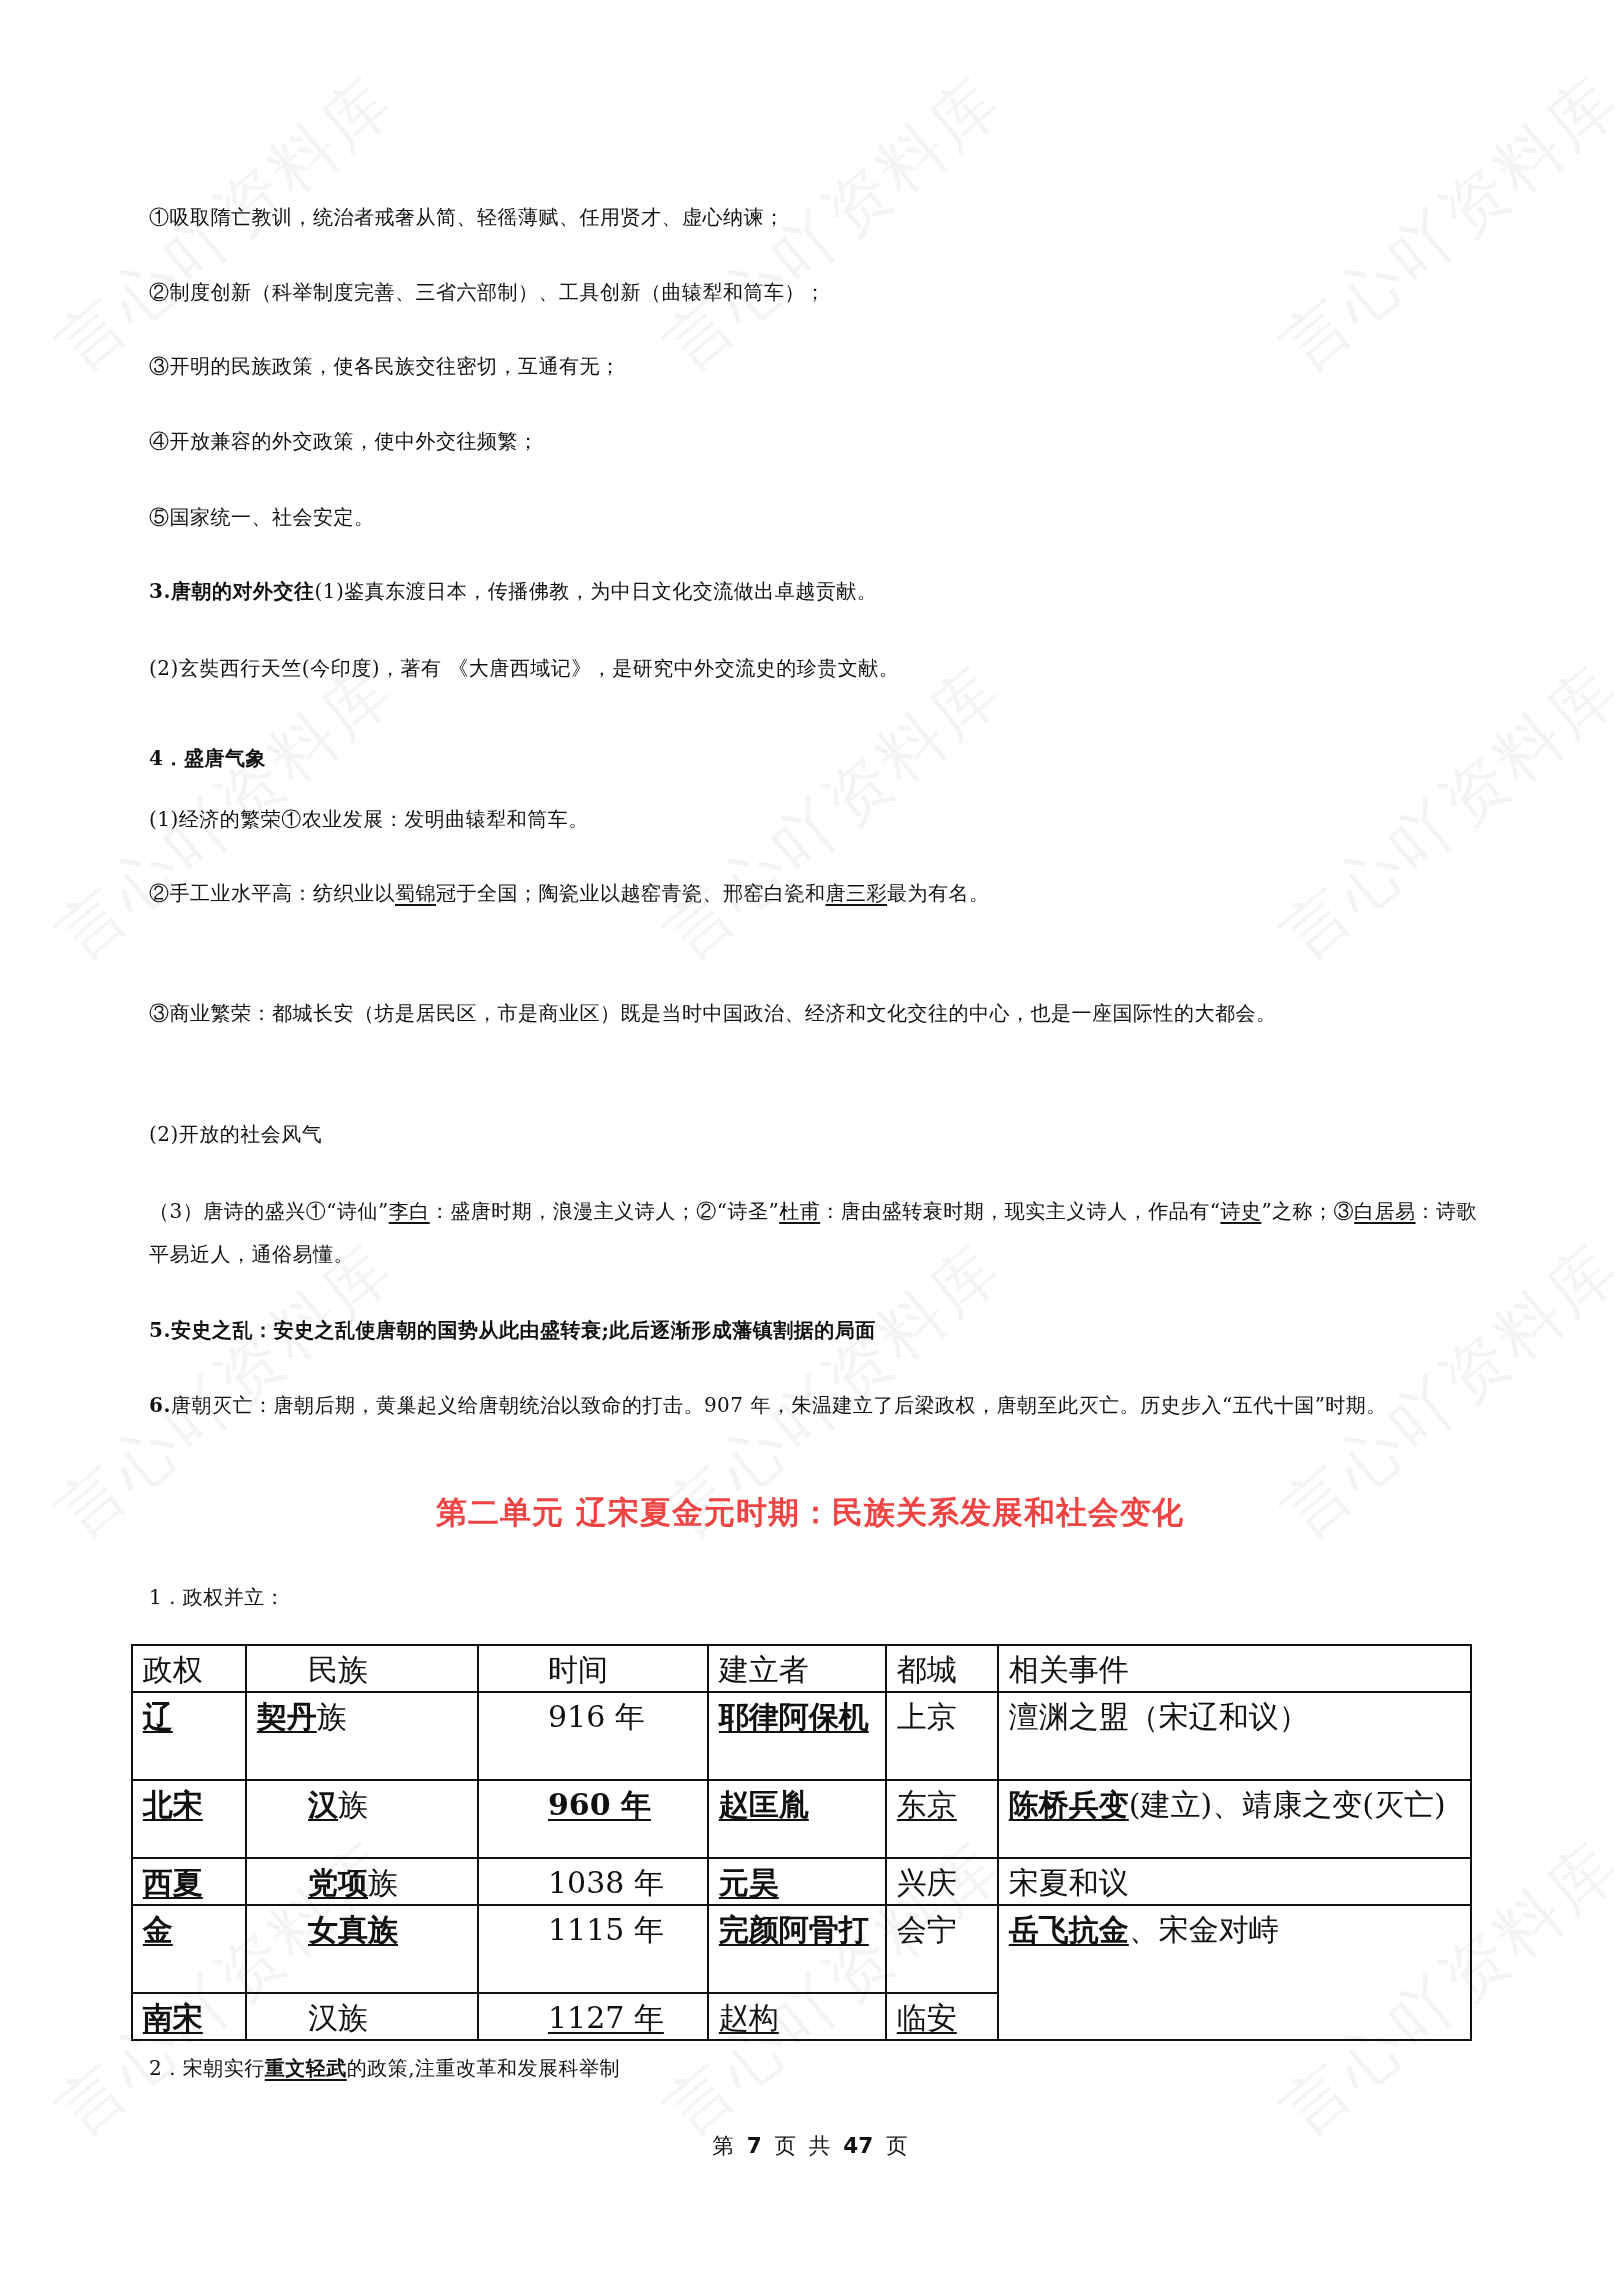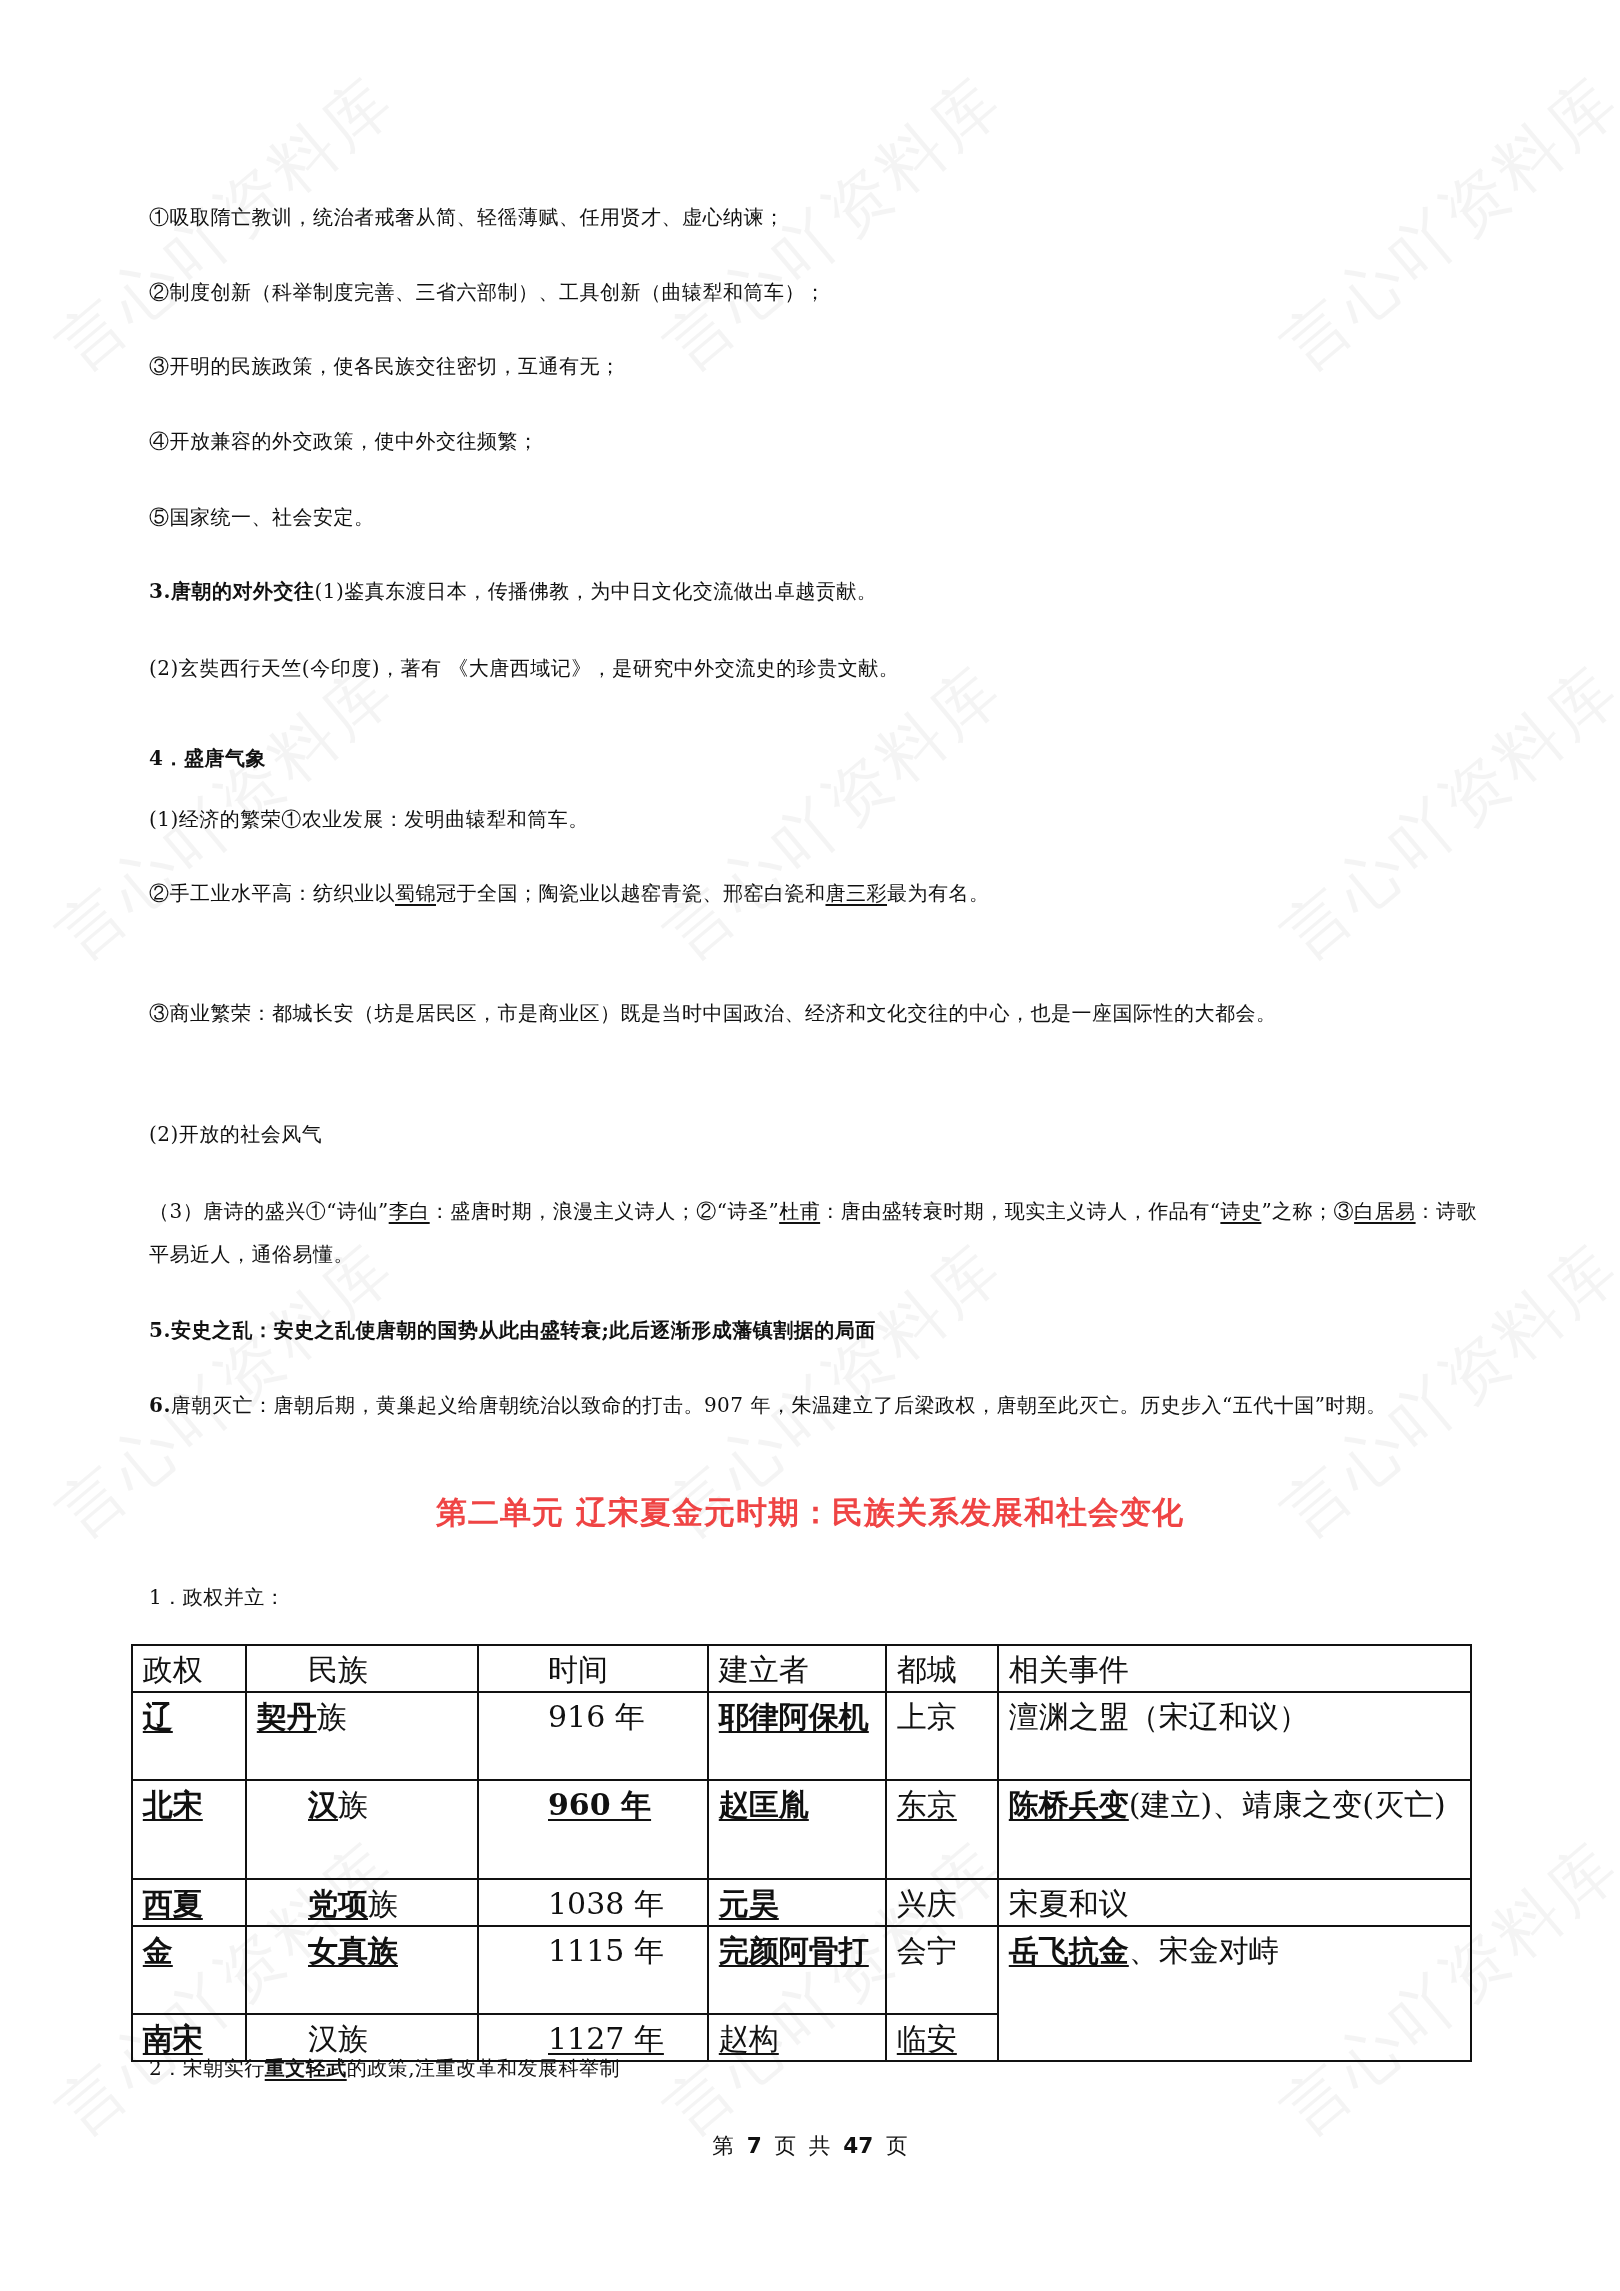--- a/index.html
+++ b/index.html
@@ -107,21 +107,21 @@
     <td>相关事件</td>
   </tr>
   <tr style="height:88px;">
     <td class="b u">辽</td>
     <td style=""><span class="b u">契丹</span><span>族</span></td>
     <td style="padding-left:69px;">916 年</td>
     <td class="b u">耶律阿保机</td>
     <td>上京</td>
     <td>澶渊之盟（宋辽和议）</td>
   </tr>
-  <tr style="height:99px;">
+  <tr style="height:78px;">
     <td class="b u">北宋</td>
     <td style="padding-left:61px;"><span class="b u">汉</span><span>族</span></td>
     <td class="b u" style="padding-left:69px;">960 年</td>
     <td class="b u">赵匡胤</td>
     <td class="u">东京</td>
     <td><span class="b u">陈桥兵变</span><span>(建立)、靖康之变(灭亡)</span></td>
   </tr>
   <tr style="height:44px;">
     <td class="b u">西夏</td>
     <td style="padding-left:61px;"><span class="b u">党项</span><span>族</span></td>

